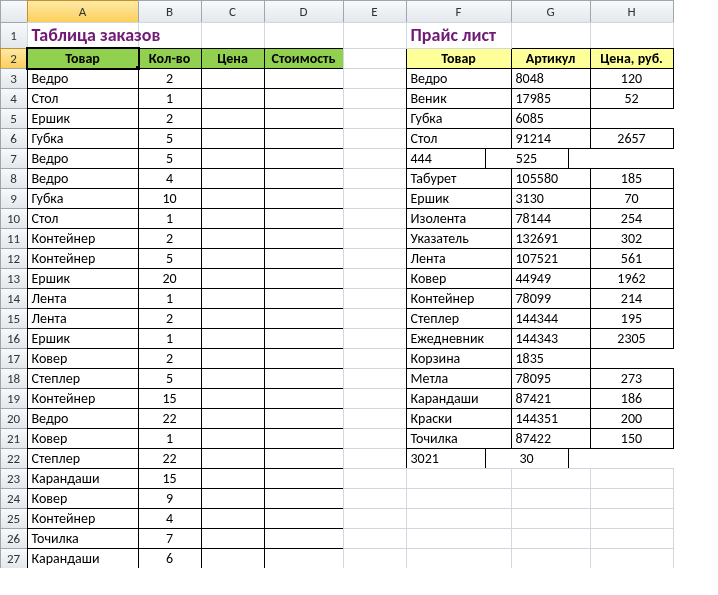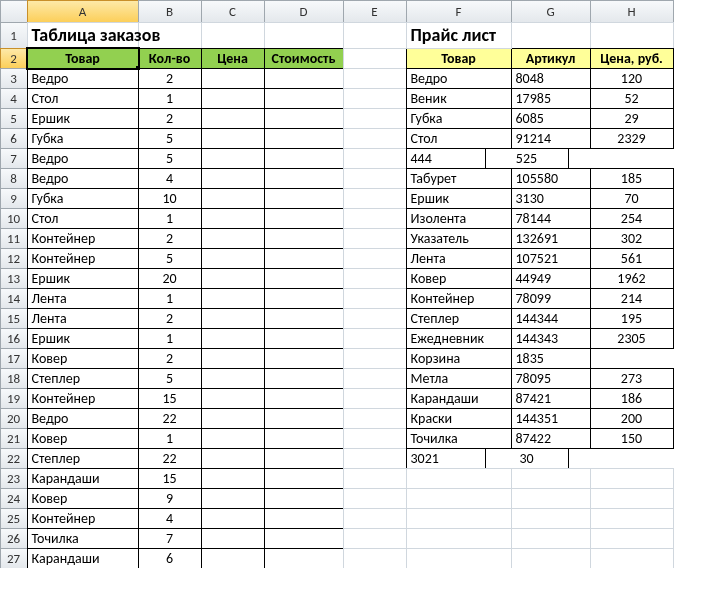--- a/index.html
+++ b/index.html
@@ -74,21 +74,21 @@
     .cB { width: 64px; }
     .cC { width: 64px; }
     .cD { width: 80px; }
     .cE { width: 64px; }
     .cF { width: 106px; }
     .cG { width: 80px; }
     .cH { width: 84px; }
     .title {
       font-weight: bold;
       font-size: 18px;
-      color: #000000;
+      color: #701a75;
     }
     .overflow-title {
       overflow: visible;
       z-index: 2;
     }
     .green-hdr {
       background: #92d050;
       border: 1px solid #000;
       font-weight: bold;
       justify-content: center;
@@ -195,32 +195,31 @@
       </div>
       <div class="row">
         <div class="cell rowhdr">5</div>
         <div class="cell cA bordered">Ершик</div>
         <div class="cell cB bordered center">2</div>
         <div class="cell cC bordered"></div>
         <div class="cell cD bordered"></div>
         <div class="cell cE"></div>
         <div class="cell cF bordered">Губка</div>
         <div class="cell cG bordered">6085</div>
-        <div class="cell cH bordered center">29</div>
       </div>
       <div class="row">
         <div class="cell rowhdr">6</div>
         <div class="cell cA bordered">Губка</div>
         <div class="cell cB bordered center">5</div>
         <div class="cell cC bordered"></div>
         <div class="cell cD bordered"></div>
         <div class="cell cE"></div>
         <div class="cell cF bordered">Стол</div>
         <div class="cell cG bordered">91214</div>
-        <div class="cell cH bordered center">2329</div>
+        <div class="cell cH bordered center">2657</div>
       </div>
       <div class="row">
         <div class="cell rowhdr">7</div>
         <div class="cell cA bordered">Ведро</div>
         <div class="cell cB bordered center">5</div>
         <div class="cell cC bordered"></div>
         <div class="cell cD bordered"></div>
         <div class="cell cE"></div>
         <div class="cell cG bordered">444</div>
         <div class="cell cH bordered center">525</div>

